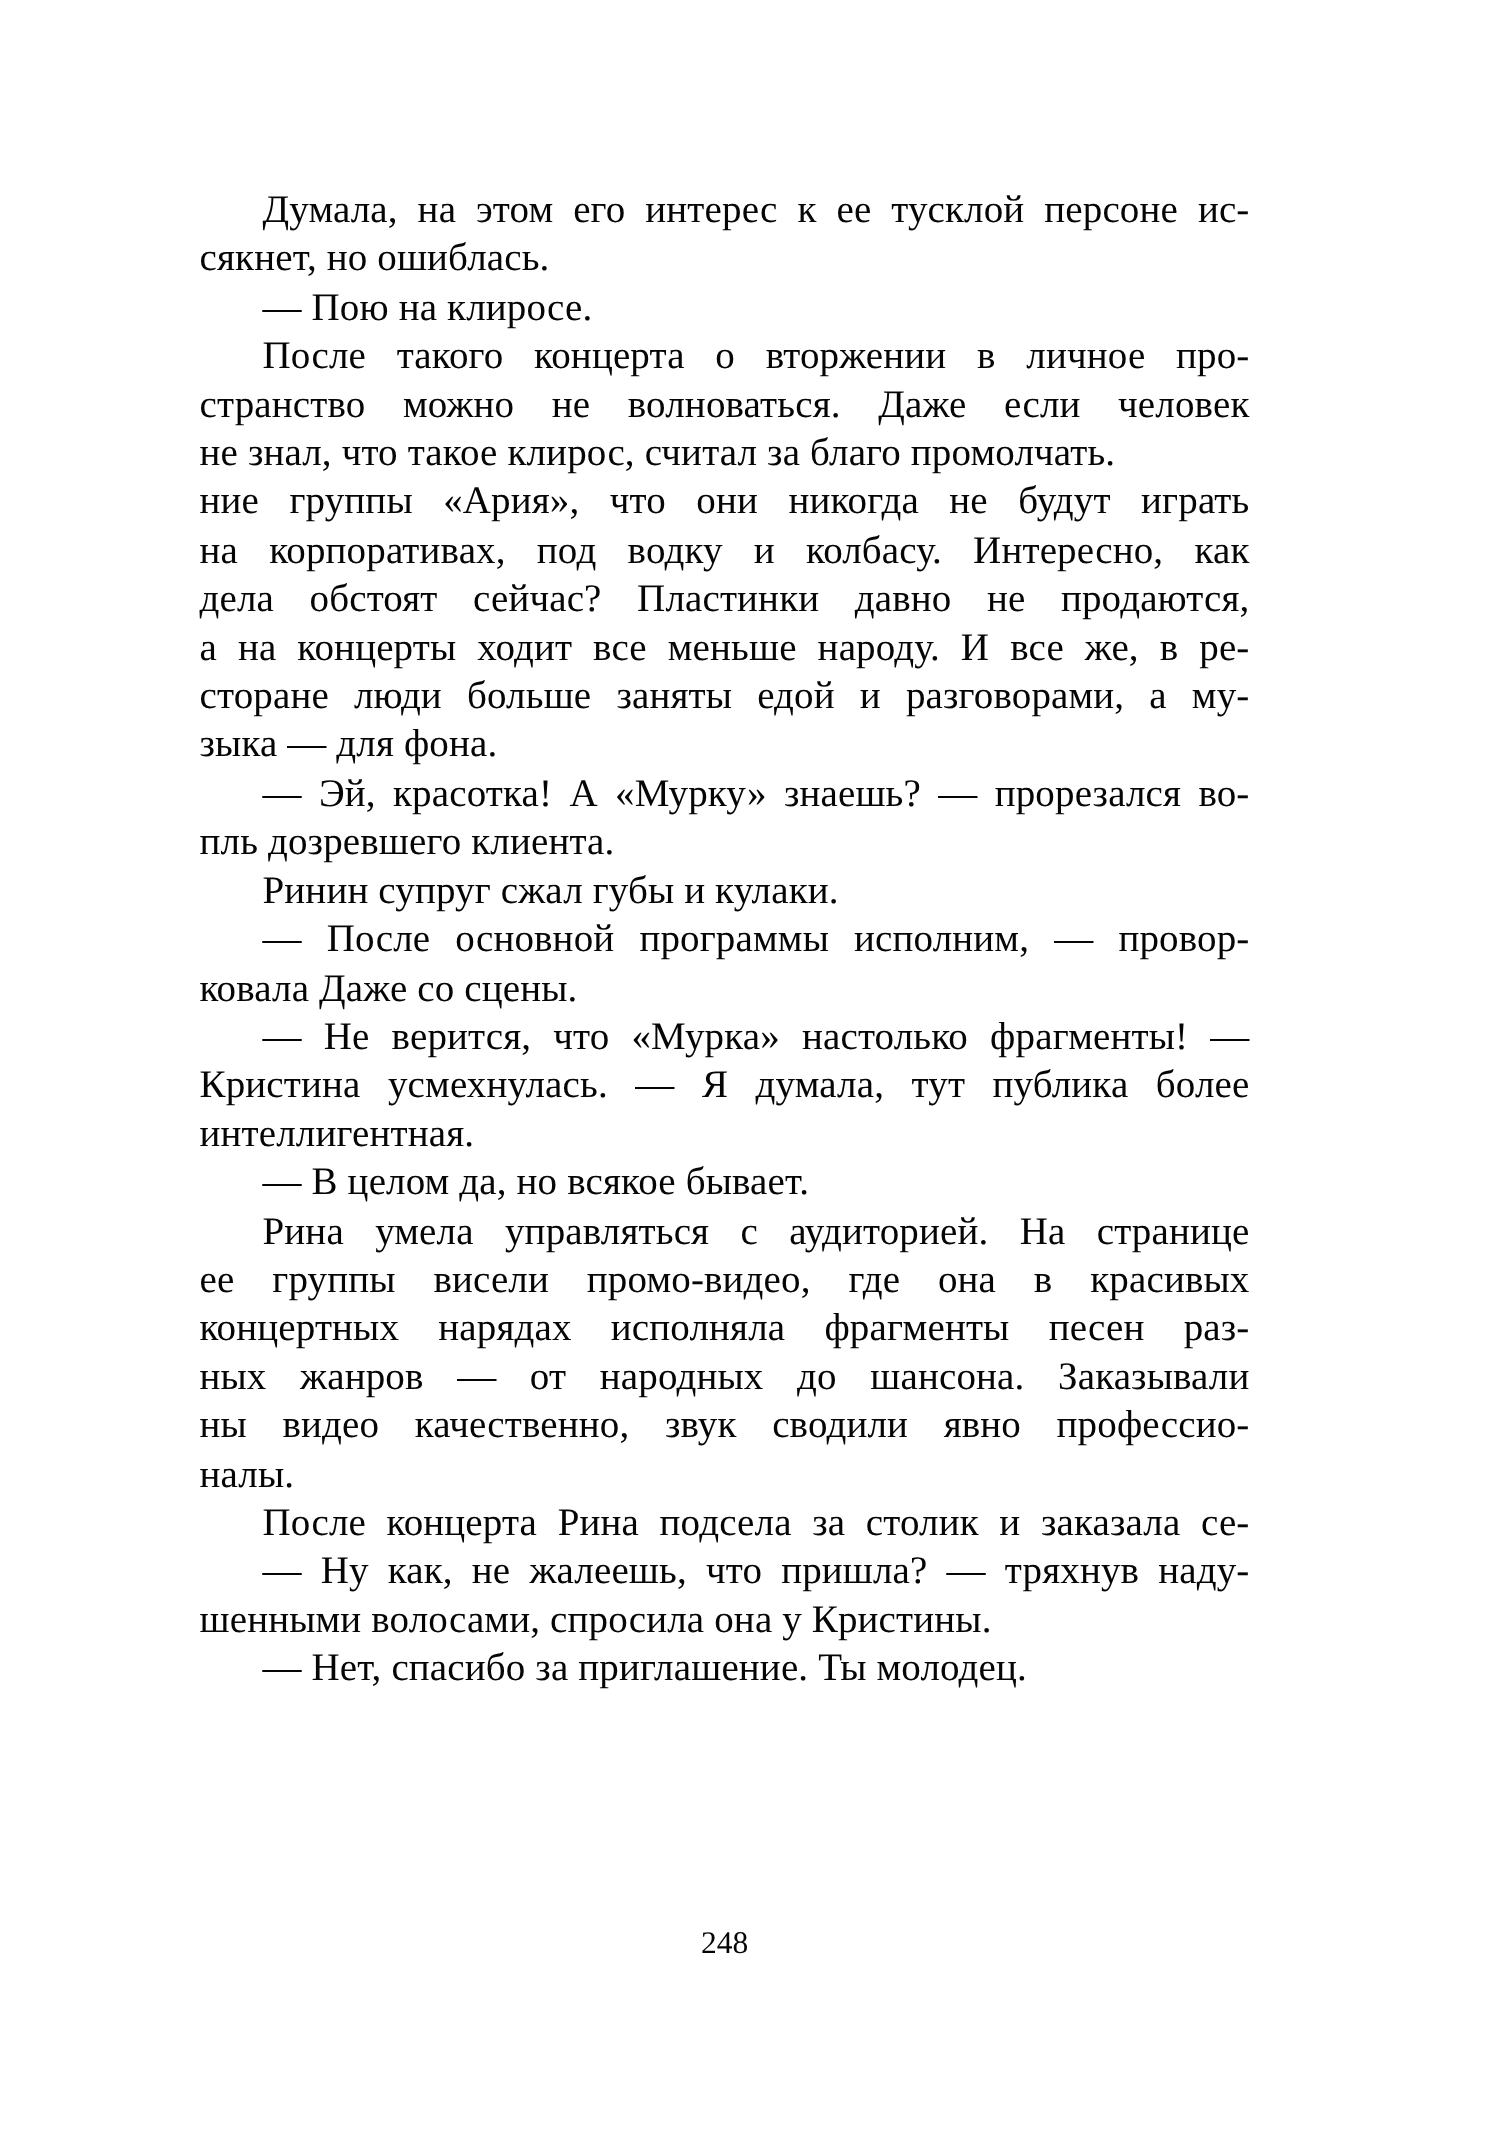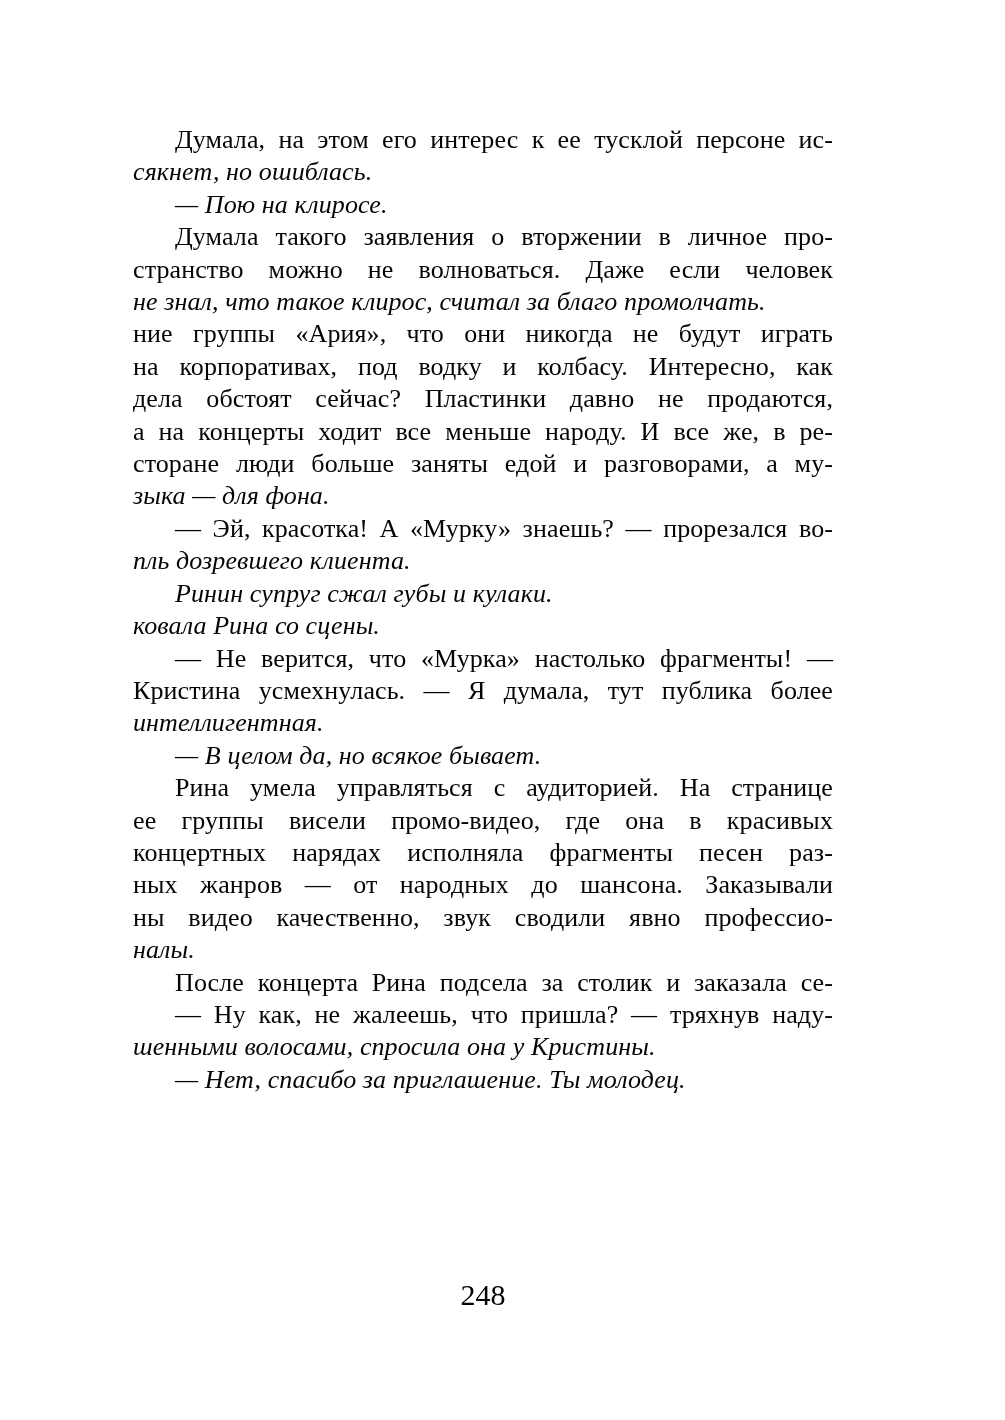--- a/index.html
+++ b/index.html
@@ -29,69 +29,69 @@
   }
   .line {
     font-size: 26px;
     line-height: 32.4px;
     text-align: justify;
     text-align-last: justify;
     letter-spacing: 0.1px;
   }
   .line.last {
     text-align-last: left;
-    font-style: italic;
   }
   .line.first {
     text-indent: 42px;
   }
   .page-number {
     position: absolute;
     top: 1279px;
     left: 133px;
     width: 700px;
     text-align: center;
-    font-size: 30px;
+    font-size: 21px;
     line-height: 32.4px;
   }
 </style>
 </head>
 <body>
 
 <div class="page">
   <div class="text-block" id="text-block">
       <div class="paragraph">
         <div class="line first">Думала, на этом его интерес к ее тусклой персоне ис-</div>
         <div class="line last">сякнет, но ошиблась.</div>
       </div>
       <div class="paragraph">
         <div class="line first last">— Пою на клиросе.</div>
       </div>
       <div class="paragraph">
-        <div class="line first">Думала такого заявления о вторжении в личное про-</div>
+        <div class="line first">После такого концерта о вторжении в личное про-</div>
         <div class="line">странство можно не волноваться. Даже если человек</div>
         <div class="line last">не знал, что такое клирос, считал за благо промолчать.</div>
       </div>
       <div class="paragraph">
         <div class="line">ние группы «Ария», что они никогда не будут играть</div>
         <div class="line">на корпоративах, под водку и колбасу. Интересно, как</div>
         <div class="line">дела обстоят сейчас? Пластинки давно не продаются,</div>
         <div class="line">а на концерты ходит все меньше народу. И все же, в ре-</div>
         <div class="line">сторане люди больше заняты едой и разговорами, а му-</div>
         <div class="line last">зыка — для фона.</div>
       </div>
       <div class="paragraph">
         <div class="line first">— Эй, красотка! А «Мурку» знаешь? — прорезался во-</div>
         <div class="line last">пль дозревшего клиента.</div>
       </div>
       <div class="paragraph">
         <div class="line first last">Ринин супруг сжал губы и кулаки.</div>
       </div>
       <div class="paragraph">
-        <div class="line last">ковала Рина со сцены.</div>
+        <div class="line first">— После основной программы исполним, — провор-</div>
+        <div class="line last">ковала Даже со сцены.</div>
       </div>
       <div class="paragraph">
         <div class="line first">— Не верится, что «Мурка» настолько фрагменты! —</div>
         <div class="line">Кристина усмехнулась. — Я думала, тут публика более</div>
         <div class="line last">интеллигентная.</div>
       </div>
       <div class="paragraph">
         <div class="line first last">— В целом да, но всякое бывает.</div>
       </div>
       <div class="paragraph">

